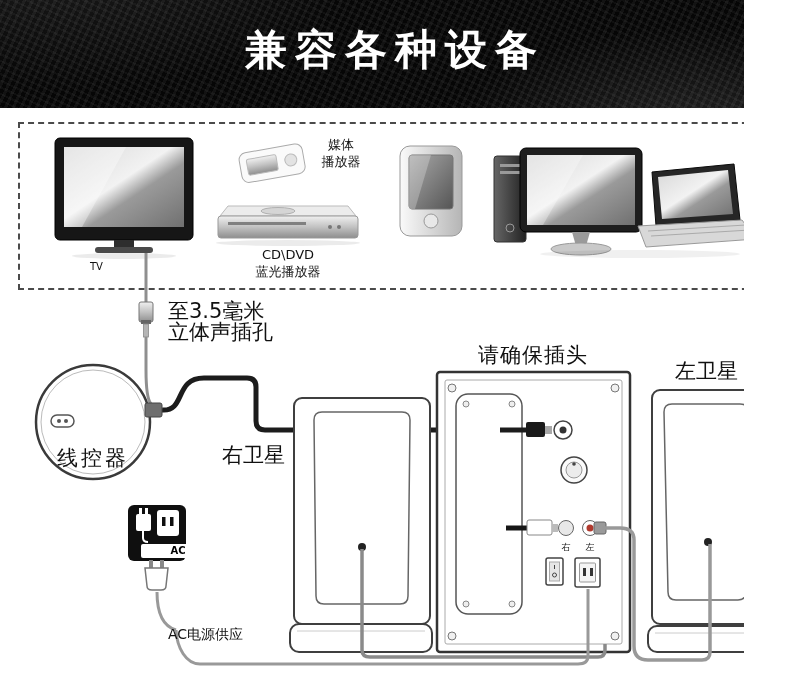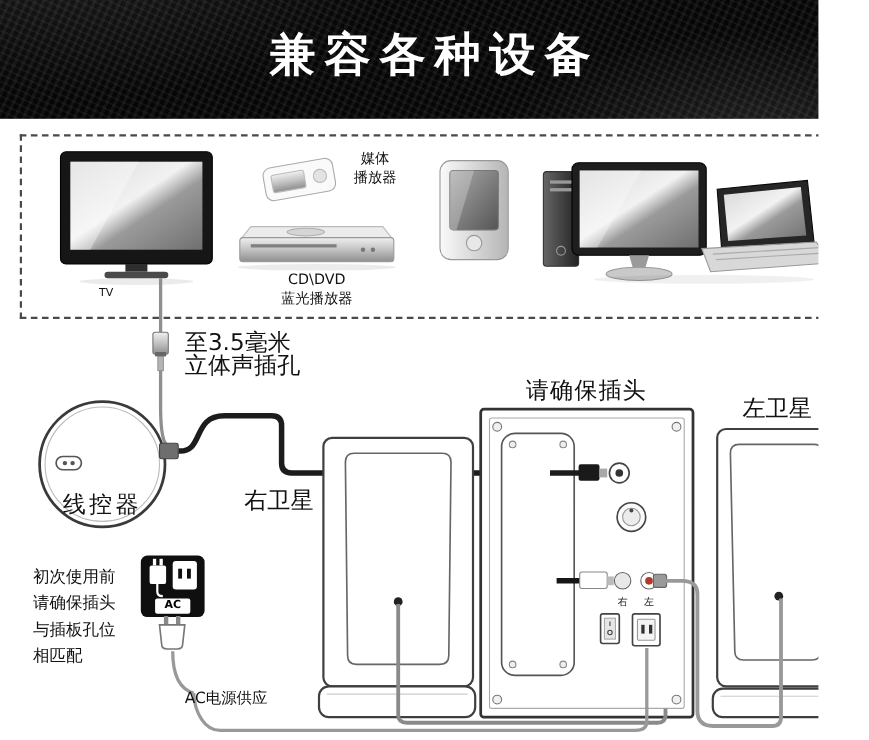--- a/index.html
+++ b/index.html
@@ -35,21 +35,21 @@
   .computer-label{left:538px;top:258px;width:160px;}
   .jack-label{left:168px;top:301px;}
   .remote-label{left:53px;top:448px;width:76px;text-align:right;letter-spacing:3px;}
   .rightsat-label{left:222px;top:445px;}
   .sub-label{left:478px;top:345px;letter-spacing:1px;}
   .leftsat-label{left:675px;top:361px;}
   .warning-label{left:30px;top:512px;font-size:15px;line-height:24px;}
   .acpower-label{left:168px;top:626px;font-size:14px;}
   .ac-badge{
     left:141px;top:544px;width:32px;height:14px;background:#fff;color:#000;
-    font-size:10px;font-weight:bold;text-align:center;line-height:14px;border-radius:2px;
+    font-size:10px;font-weight:bold;text-align:center;line-height:14px;border-radius:2px;padding-left:21px;
   }
 </style>
 </head>
 <body>
 
 <div class="page">
 
   <div class="banner">
     <h1 class="banner-title">兼容各种设备</h1>
   </div>
@@ -237,20 +237,16 @@
 蓝光播放器</div>
   <div class="lbl lbl-sm mediaplayer-label">媒体
 播放器</div>
 
   <div class="lbl lbl-md jack-label">至3.5毫米
 立体声插孔</div>
   <div class="lbl lbl-md remote-label">线控器</div>
   <div class="lbl lbl-md rightsat-label">右卫星</div>
   <div class="lbl lbl-md sub-label">请确保插头</div>
   <div class="lbl lbl-md leftsat-label">左卫星</div>
-  <div class="lbl warning-label">初次使用前
-请确保插头
-与插板孔位
-相匹配</div>
   <div class="lbl acpower-label">AC电源供应</div>
   <div class="lbl ac-badge">AC</div>
 
 </div>
 
 </body></html>

